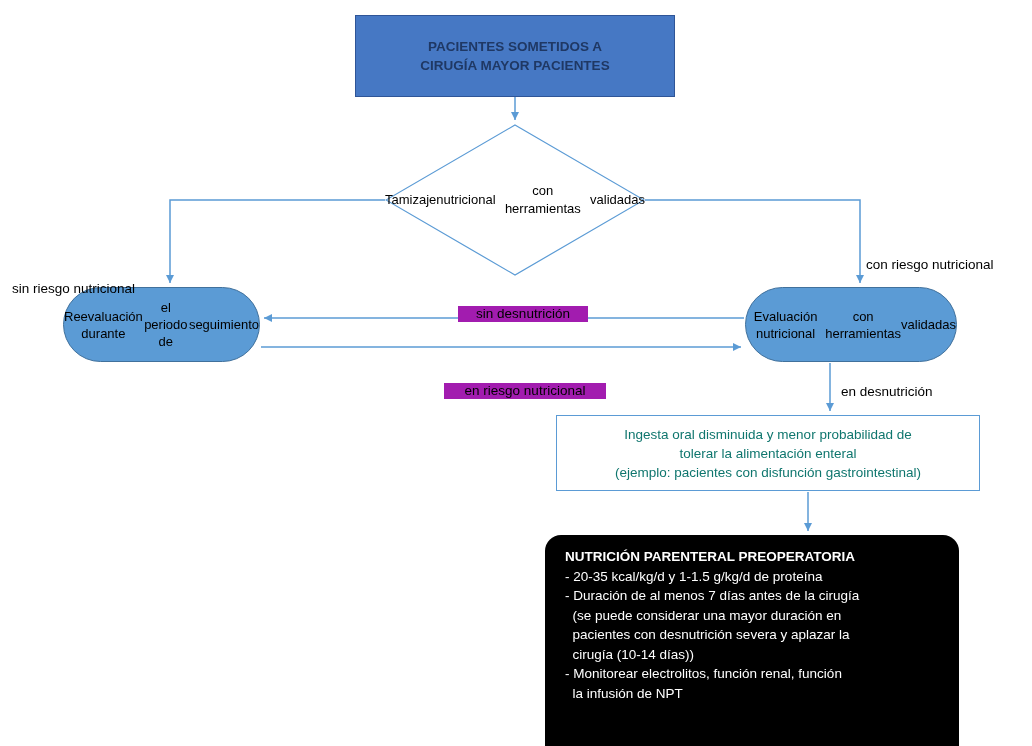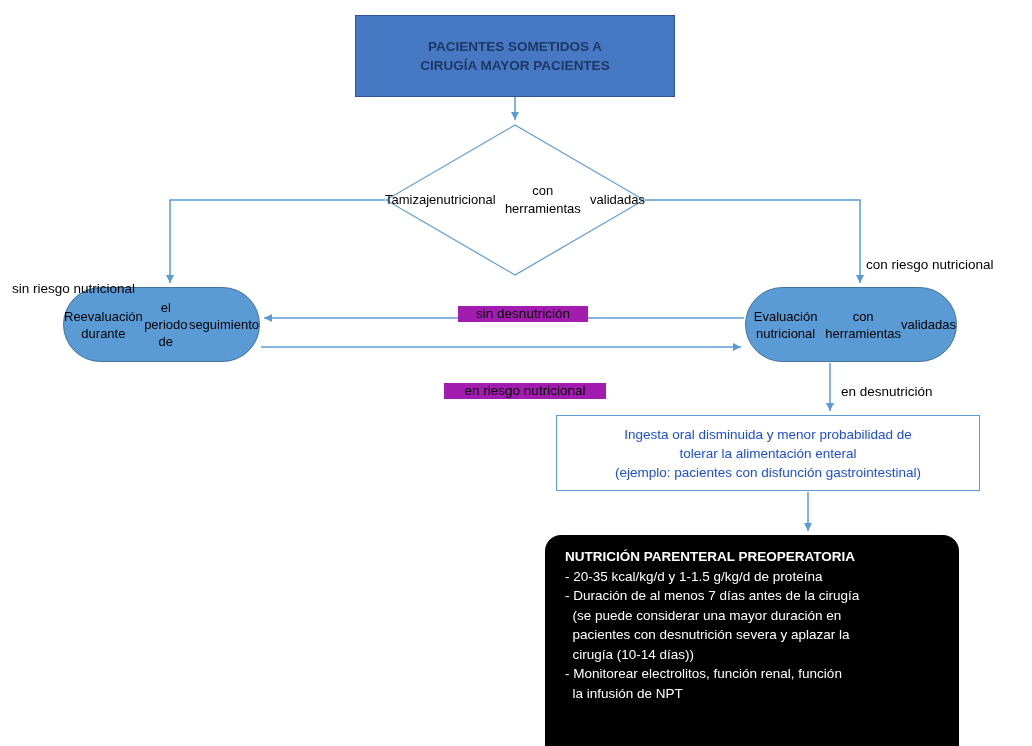--- a/index.html
+++ b/index.html
@@ -73,21 +73,21 @@
     align-items: center; justify-content: center;
     text-align: center;
   }
   .stadium-left  { left: 63px;  top: 287px; width: 197px; height: 75px; }
   .stadium-right { left: 745px; top: 287px; width: 212px; height: 75px; }
 
   .oral-box {
     left: 556px; top: 415px; width: 424px; height: 76px;
     background: #ffffff;
     border: 1px solid var(--box-border, #5B9BD5);
-    color: #1d4ed8;
+    color: #0f766e;
     font-size: 13.5px;
     line-height: 19px;
     display: flex; flex-direction: column;
     align-items: center; justify-content: center;
     text-align: center;
   }
 
   .npt-box {
     left: 545px; top: 535px; width: 414px; height: 240px;
     background: var(--npt-fill, #000000);

